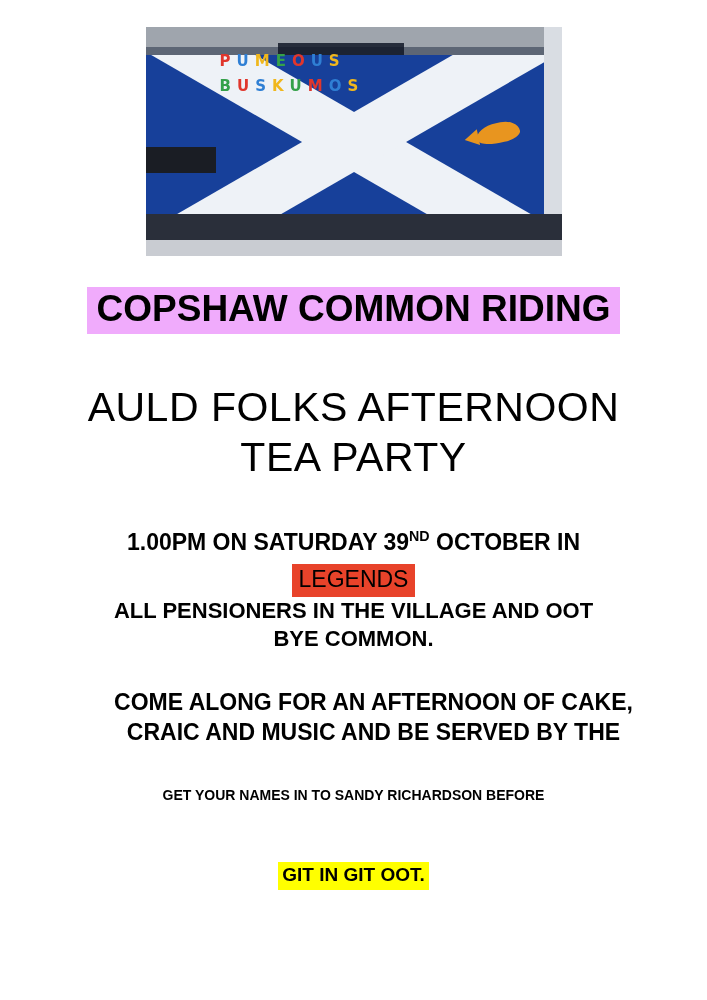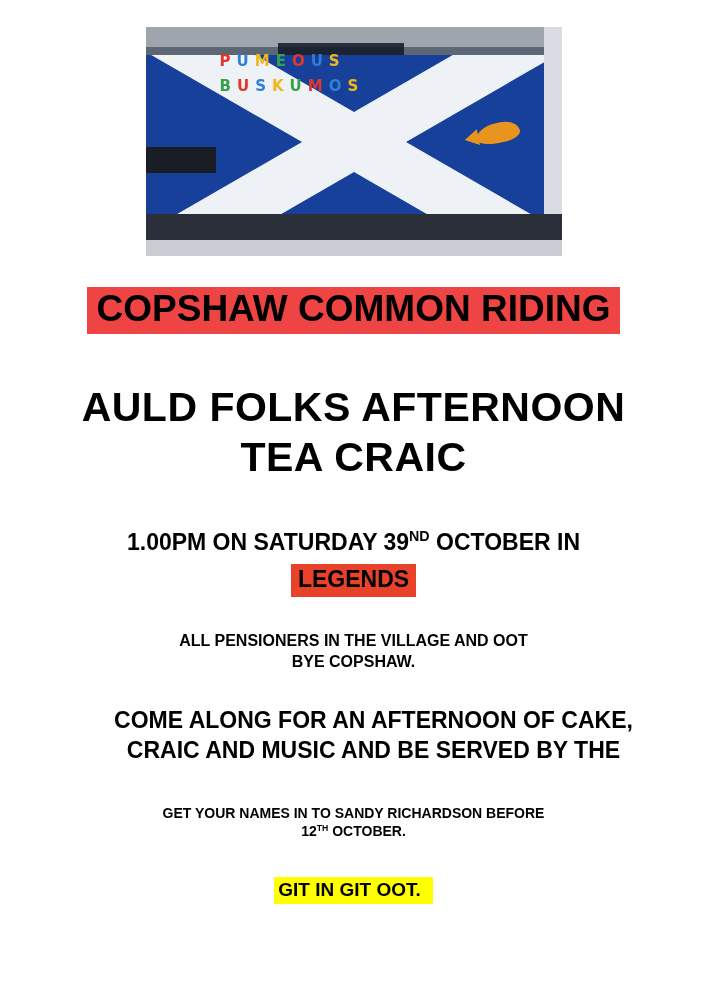--- a/index.html
+++ b/index.html
@@ -136,35 +136,35 @@
     left: 132px;
     width: 126px;
     height: 12px;
     background: #111827;
     opacity: .85;
   }
 
   
   .banner {
     margin-top: 31px;
-    background: #ef4444;
+    background: #f0abfc;
     padding: 2px 10px 5px 10px;
     font-size: 37px;
     font-weight: bold;
     letter-spacing: 0px;
     line-height: 1.08;
     white-space: nowrap;
   }
 
   
   .headline {
     margin-top: 48px;
     text-align: center;
     font-size: 41px;
-    font-weight: bold;
+    font-weight: normal;
     line-height: 1.22;
     letter-spacing: .5px;
   }
 
   
   .block {
     text-align: center;
     font-weight: bold;
     line-height: 1.3;
   }
@@ -172,45 +172,45 @@
     margin-top: 46px;
     font-size: 23px;
   }
   .venue-line {
     margin-top: 6px;
   }
   .venue {
     background: #e8432a;
     padding: 1px 7px 2px 7px;
     font-size: 23px;
-    font-weight: bold;
+    font-weight: normal;
     display: inline-block;
   }
   .invite {
-    margin-top: 34px;
-    font-size: 16px;
+    font-size: 22px;
   }
   .come-along {
     margin-top: 34px;
     font-size: 23px;
     margin-left: 40px;
   }
   .names {
     margin-top: 38px;
     font-size: 14px;
   }
   .closing-line {
     margin-top: 36px;
   }
   .closing {
     background: #ffff00;
-    padding: 1px 12px 2px 4px;
+    padding: 1px 4px 2px 4px;
     font-size: 19px;
     font-weight: bold;
     display: inline-block;
+    margin-top: 22px;
   }
   sup {
     font-size: 0.62em;
     vertical-align: super;
     line-height: 0;
     margin-top: 28px;
   }
 </style>
 </head>
 <body>
@@ -247,42 +247,41 @@
     <div class="fish"></div>
     <div class="photo-right-edge"></div>
     <div class="photo-bottom-band2"></div>
     <div class="photo-bottom-band"></div>
   </div>
 
   <div class="banner">COPSHAW COMMON RIDING</div>
 
   <div class="headline">
     <div>AULD FOLKS AFTERNOON</div>
-    <div>TEA CRAIC</div>
+    <div>TEA PARTY</div>
   </div>
 
   <div class="block when">
     <span>1.00PM ON SATURDAY 39</span><sup>ND</sup><span> OCTOBER IN</span>
   </div>
   <div class="block venue-line">
     <span class="venue">LEGENDS</span>
   </div>
 
   <div class="block invite">
     <div>ALL PENSIONERS IN THE VILLAGE AND OOT</div>
-    <div>BYE COPSHAW.</div>
+    <div>BYE COMMON.</div>
   </div>
 
   <div class="block come-along">
     <div>COME ALONG FOR AN AFTERNOON OF CAKE,</div>
     <div>CRAIC AND MUSIC AND BE SERVED BY THE</div>
   </div>
 
   <div class="block names">
     <div>GET YOUR NAMES IN TO SANDY RICHARDSON BEFORE</div>
-    <div><span>12</span><sup>TH</sup><span> OCTOBER.</span></div>
   </div>
 
   <div class="block closing-line">
     <span class="closing">GIT IN GIT OOT.</span>
   </div>
 
 </div>
 
 </body></html>

